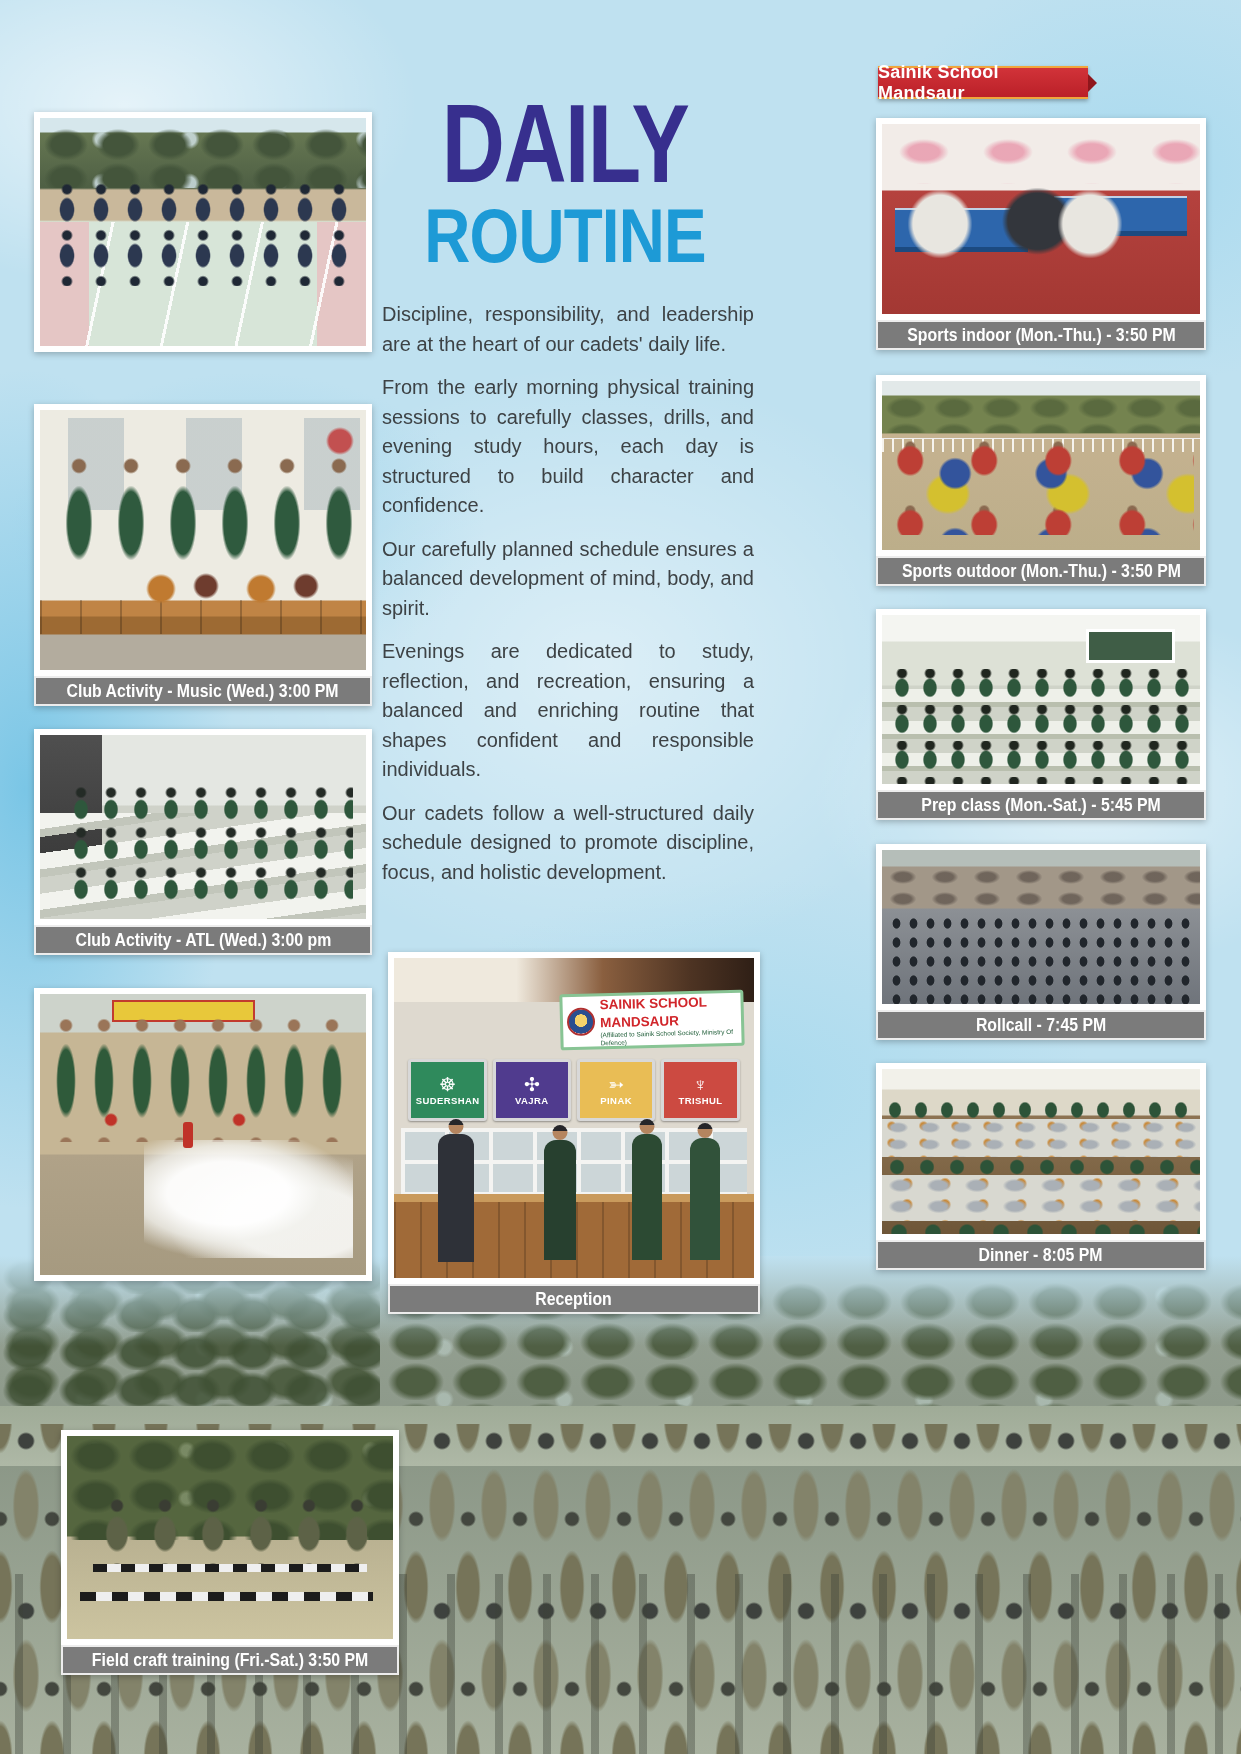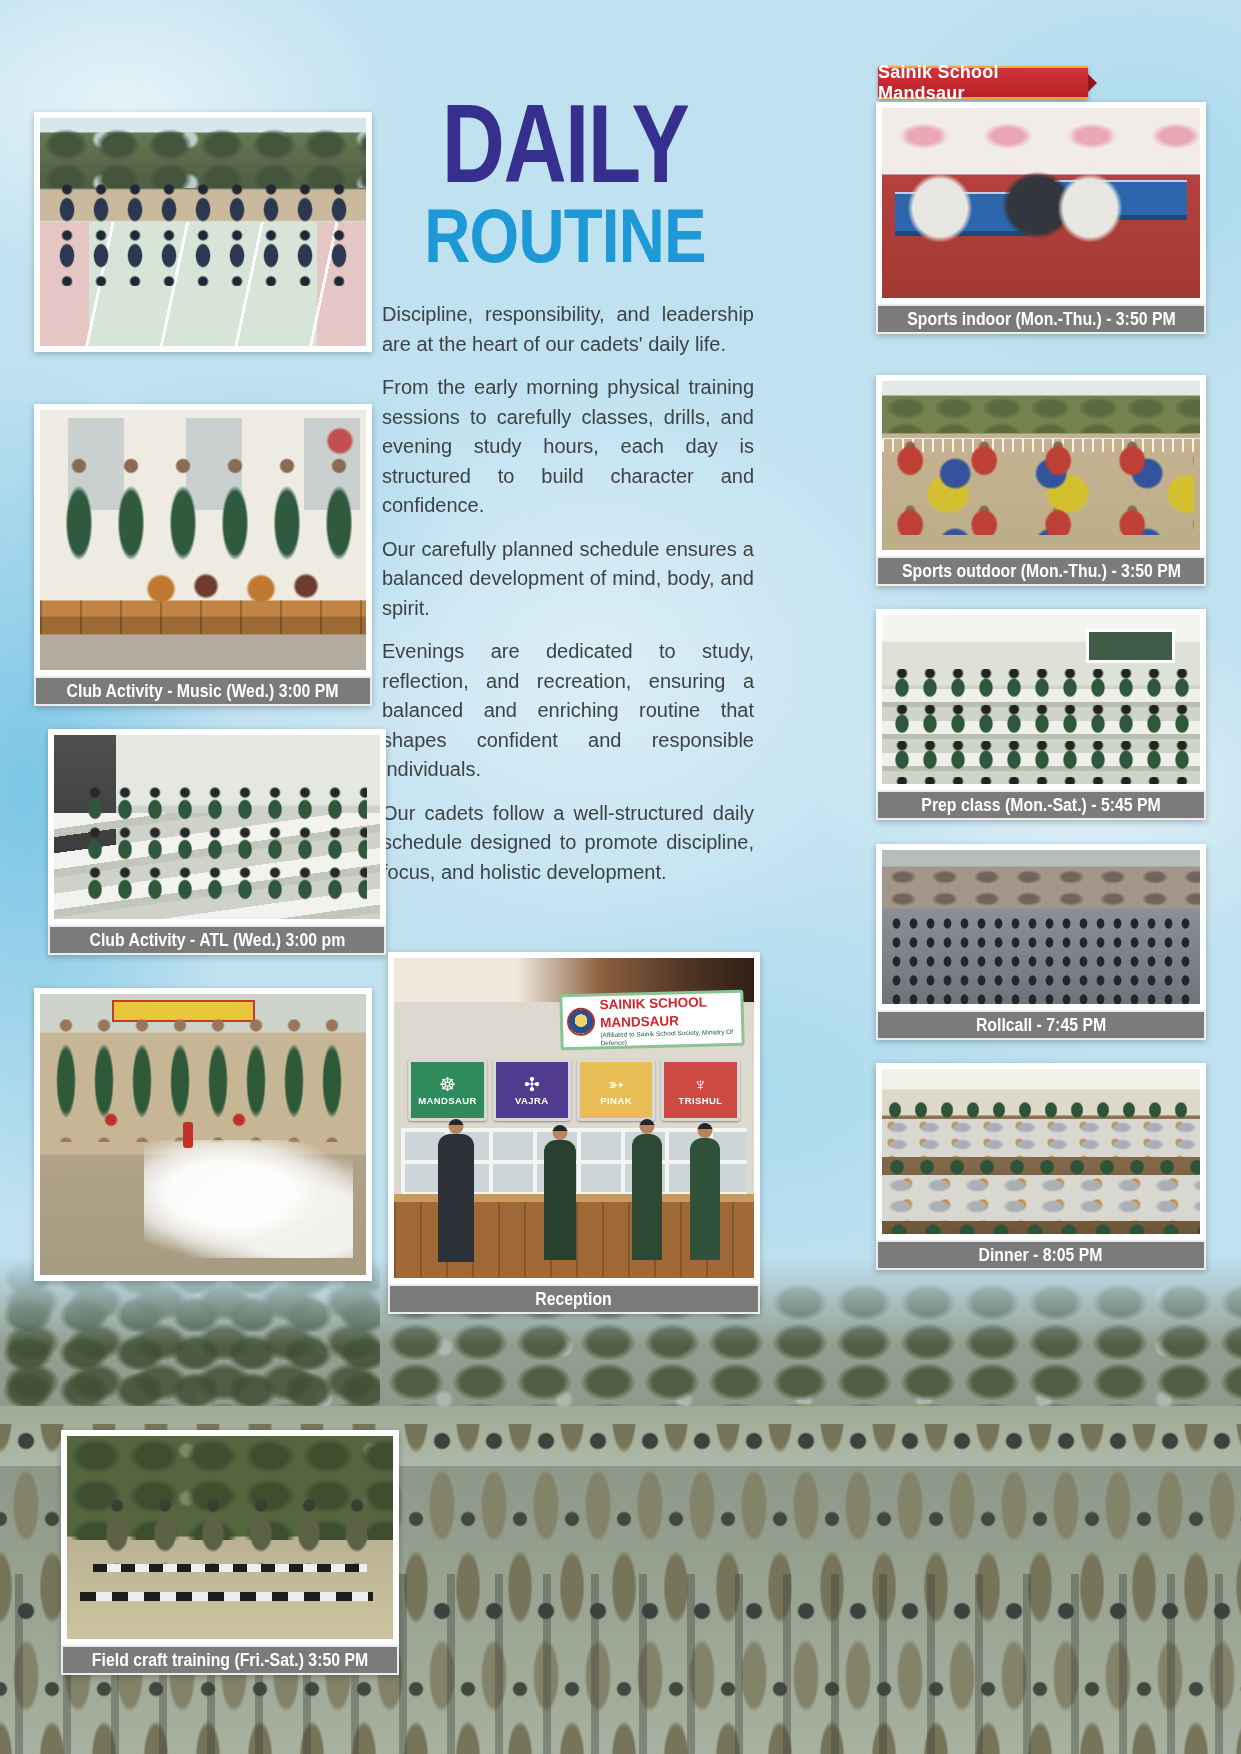--- a/index.html
+++ b/index.html
@@ -128,21 +128,21 @@
         background-size:52px 124px,52px 124px;"></div>
       <div class="figs" style="left:28%;top:148px;width:66%;height:56px;
         background-image:radial-gradient(circle at 30% 55%,#c07a30 0 12px,rgba(192,122,48,0) 15px),radial-gradient(circle at 75% 50%,#6e3c2e 0 10px,rgba(110,60,46,0) 13px);
         background-size:100px 56px,100px 56px;"></div>
     </div>
     <div class="caption">
         <span>Club Activity - Music (Wed.) 3:00 PM</span>
       </div>
   </div>
 
-  <div class="card" style="left:48px;top:729px;width:338px;">
+  <div class="card" style="left:34px;top:729px;width:338px;">
     <div class="photo" style="height:196px;">
       <div class="bd" style="inset:0;background:linear-gradient(180deg,#e4e7e2 0 70px,#cfd2c9 71px);"></div>
       <div class="bd" style="left:0;top:0;width:62px;height:120px;background:linear-gradient(180deg,#4f4f4f,#3c3c3c);box-shadow:inset 0 -28px 0 -26px #666, inset 0 -58px 0 -56px #666;"></div>
       <div class="bd" style="left:0;top:78px;width:100%;height:118px;
         background:repeating-linear-gradient(172deg, #f2f3ee 0 16px, #c2c6bb 16px 24px, rgba(0,0,0,0) 24px 40px);"></div>
       <div class="figs" style="left:8%;top:52px;width:88%;height:120px;
         background-image:radial-gradient(circle at 50% 14%,#242b26 0 4px,rgba(36,43,38,0) 6px),radial-gradient(ellipse 34% 36% at 50% 56%,#2e573c 0 60%,rgba(46,87,60,0) 72%);
         background-size:30px 40px,30px 40px;"></div>
     </div>
     <div class="caption">
@@ -190,21 +190,21 @@
       <div class="rc-sign">
         <span class="crest"></span>
         <span>
           <span class="t1">SAINIK SCHOOL MANDSAUR</span>
           <span class="t2">(Affiliated to Sainik School Society, Ministry Of Defence)</span>
         </span>
       </div>
       <div class="houses">
         <div class="house h0">
           <span class="g">☸</span>
-          <span class="n">MANDSAUR</span>
+          <span class="n">SUDERSHAN</span>
         </div>
         <div class="house h1">
           <span class="g">✣</span>
           <span class="n">VAJRA</span>
         </div>
         <div class="house h2">
           <span class="g">➳</span>
           <span class="n">PINAK</span>
         </div>
         <div class="house h3">
@@ -219,21 +219,21 @@
       <div class="person" style="left:44px;top:176px;width:36px;height:128px;background:#2e3138;"></div>
       <div class="person" style="left:150px;top:182px;width:32px;height:120px;background:#27402f;"></div>
       <div class="person" style="left:238px;top:176px;width:30px;height:126px;background:#2c4a33;"></div>
       <div class="person" style="left:296px;top:180px;width:30px;height:122px;background:#31523a;"></div>
     </div>
     <div class="caption">
         <span>Reception</span>
       </div>
   </div>
 
-  <div class="card" style="left:876px;top:102px;width:330px;">
+  <div class="card" style="left:876px;top:118px;width:330px;">
     <div class="photo" style="height:202px;">
       <div class="bd" style="inset:0;background:linear-gradient(180deg,#f2ece8 0 66px,#b5423e 67px,#a33833 100%);"></div>
       <div class="bd" style="left:0;top:6px;width:100%;height:54px;
         background-image:radial-gradient(ellipse at 50% 50%, rgba(232,150,170,.8) 0 26%, rgba(232,150,170,0) 42%);background-size:84px 44px;"></div>
       <div class="bd" style="left:4%;top:84px;width:42%;height:44px;background:#2d66ac;box-shadow:inset 0 -5px 0 #1c4a80, inset 0 2px 0 rgba(255,255,255,.7);"></div>
       <div class="bd" style="left:54%;top:72px;width:42%;height:40px;background:#2d66ac;box-shadow:inset 0 -5px 0 #1c4a80, inset 0 2px 0 rgba(255,255,255,.7);"></div>
       <div class="figs" style="left:4%;top:40px;width:92%;height:130px;
         background-image:radial-gradient(ellipse 30% 40% at 30% 50%, #e8e6e0 0 60%, rgba(232,230,224,0) 72%),radial-gradient(ellipse 26% 36% at 75% 44%, #33363c 0 60%, rgba(51,54,60,0) 72%);
         background-size:150px 120px,190px 130px;"></div>
     </div>

